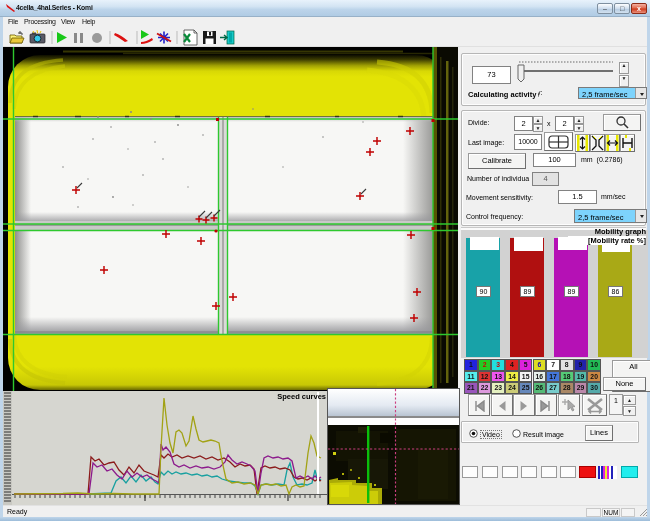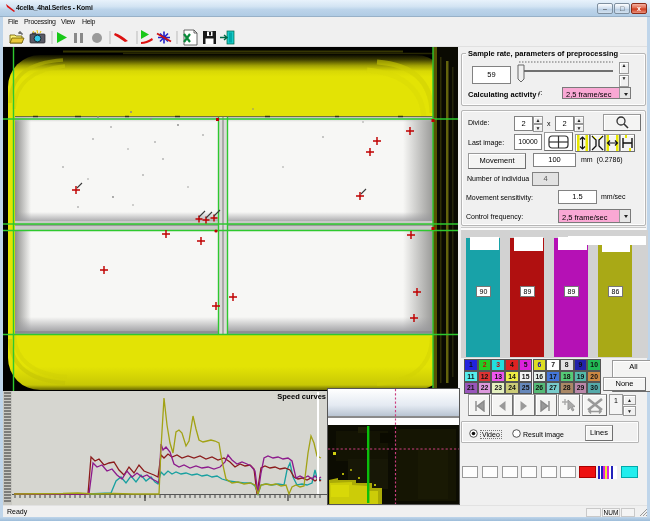--- a/index.html
+++ b/index.html
@@ -31,21 +31,21 @@
 
 #video { left:3px; top:47px; width:455px; height:344px; background:#000; }
 
 #panel { left:458px; top:47px; width:189px; height:458px; background:#f0f0f0; font-size:7px; color:#000; }
 .gbox { position:absolute; border:1px solid #b6b6b6; border-radius:2px; box-shadow:inset 0 0 0 1px #fdfdfd; }
 .gtitle { position:absolute; background:#f0f0f0; padding:0 2px; font-weight:bold; font-size:7.5px; }
 .lbl { position:absolute; font-size:7px; color:#000; white-space:nowrap; }
 .field { position:absolute; background:#fff; border:1px solid #828282; font-size:7.5px; text-align:center; }
 .btn { position:absolute; background:#f4f4f3; border:1px solid #9a9a9a; border-bottom-color:#6f6f6f; border-right-color:#6f6f6f; box-shadow:inset 1px 1px 0 #fff; font-size:7.5px; text-align:center; }
 .spud { position:absolute; width:10px; background:#f0f0f0; border:1px solid #999; box-shadow:inset 1px 1px 0 #fff; font-size:5px; text-align:center; color:#222; line-height:5px; }
-.combo { position:absolute; background:#f9a8d4; border:1px solid #7a7a7a; font-size:7.5px; }
+.combo { position:absolute; background:#7dd3fc; border:1px solid #7a7a7a; font-size:7.5px;margin-left:16px; }
 .combo .cb { position:absolute; right:0; top:0; bottom:0; width:11px; background:#e6e6e6; border-left:1px solid #9a9a9a; }
 .combo .ct { position:absolute; left:3px; top:2px; }
 .ncell { position:absolute; width:13.7px; height:11.6px; border:1px solid #555; font-size:6.8px; font-weight:bold; text-align:center; line-height:10px; }
 .seg { position:absolute; top:0; height:12px; border:1px solid #999; }
 .carr { position:absolute; right:2.5px; top:4.5px; width:0; height:0; border:2.5px solid transparent; border-top:3.5px solid #222; }
 
 #sgraph { left:3px; top:391px; width:327px; height:114px; background:#d6d6d0; }
 
 #thumb { left:327px; top:388px; width:133px; height:117px; border:1px solid #555; background:#0a0a02; }
 
@@ -272,22 +272,21 @@
       </g>
       <circle cx="213" cy="184" r="1.6" fill="#c00000" stroke="none"></circle>
       <rect x="428.5" y="72" width="3" height="3" fill="#c00000"></rect>
       <rect x="428.5" y="180" width="3" height="3" fill="#c00000"></rect>
     </svg>
   </div>
 
   <div id="panel" class="abs">
 
     <div class="gbox" style="left:3px;top:6px;width:185px;height:53px"></div>
-    <div class="gtitle" style="left:8px;top:2px">Sample rate, parameters of preprocessing</div>
-    <div class="field" style="left:14px;top:19px;width:39px;height:18px;line-height:16px">59</div>
+    <div class="field" style="left:14px;top:19px;width:39px;height:18px;line-height:16px">73</div>
     <svg class="abs" style="left:59px;top:12px" width="100" height="24">
       <line x1="2" y1="3" x2="96" y2="3" stroke="#6a6a6a" stroke-width="1" stroke-dasharray="1.5 1.5"></line>
       <line x1="2" y1="12" x2="96" y2="12" stroke="#707070" stroke-width="2"></line>
       <path d="M1 6 L7 6 L7 20 L4 23 L1 20 Z" fill="#f0f0f0" stroke="#666" stroke-width="1"></path>
     </svg>
     <div class="spud" style="left:161px;top:15px;height:12px">▲</div>
     <div class="spud" style="left:161px;top:28px;height:12px">▼</div>
     <div class="lbl" style="left:12px;top:42px">Sample rate frequency:</div>
     <div class="combo" style="left:104px;top:40px;width:69px;height:12px">
         <span class="ct">2,5 frame/sec</span>
@@ -341,21 +340,21 @@
           <path d="M1.5 8 L11.5 8 M4 5.5 L1.5 8 L4 10.5 M9 5.5 L11.5 8 L9 10.5" stroke="#111" stroke-width="1.2" fill="none"></path>
         </svg>
     </div>
     <div class="btn" style="left:162px;top:87px;width:15px;height:18px">
       <svg width="13" height="16" viewBox="0 0 13 16">
           <path d="M2 3 L2 13 M11 3 L11 13 M2 8 L11 8" stroke="#111" stroke-width="1.4" fill="none"></path>
           <rect x="4" y="0" width="2" height="3" fill="#e8e800"></rect>
           <rect x="8" y="13" width="2" height="3" fill="#e8e800"></rect>
         </svg>
     </div>
-    <div class="btn" style="left:10px;top:106px;width:58px;height:16px;line-height:14px">Movement</div>
+    <div class="btn" style="left:10px;top:106px;width:58px;height:16px;line-height:14px">Calibrate</div>
     <div class="field" style="left:75px;top:106px;width:43px;height:14px;line-height:12px">100</div>
     <div class="lbl" style="left:123px;top:109px">mm&nbsp;&nbsp;(0.2786)</div>
     <div class="lbl" style="left:9px;top:128px">Number of individua</div>
     <div class="field" style="left:74px;top:125px;width:27px;height:14px;line-height:12px;background:#e2e2e2;color:#555">4</div>
     <div class="lbl" style="left:8px;top:147px">Movement sensitivity:</div>
     <div class="field" style="left:100px;top:143px;width:39px;height:14px;line-height:12px">1.5</div>
     <div class="lbl" style="left:143px;top:146px">mm/sec</div>
     <div class="lbl" style="left:8px;top:166px">Control frequency:</div>
     <div class="combo" style="left:100px;top:162px;width:73px;height:14px">
         <span class="ct" style="top:3px">2,5 frame/sec</span>
@@ -373,20 +372,21 @@
       <div class="abs" style="left:93px;top:8px;width:34px;height:119px;background:#b511b5"></div>
       <div class="abs" style="left:97px;top:7px;width:29px;height:13px;background:#fff"></div>
       <div class="abs" style="left:137px;top:10px;width:34px;height:117px;background:#a9a916"></div>
       <div class="abs" style="left:141px;top:9px;width:28px;height:13px;background:#fff"></div>
       <div class="abs" style="left:15px;top:56px;width:15px;height:11px;background:#fff;border:1px solid #777;font-size:7px;text-align:center;line-height:9px">90</div>
       <div class="abs" style="left:59px;top:56px;width:15px;height:11px;background:#fff;border:1px solid #777;font-size:7px;text-align:center;line-height:9px">89</div>
       <div class="abs" style="left:103px;top:56px;width:15px;height:11px;background:#fff;border:1px solid #777;font-size:7px;text-align:center;line-height:9px">89</div>
       <div class="abs" style="left:147px;top:56px;width:15px;height:11px;background:#fff;border:1px solid #777;font-size:7px;text-align:center;line-height:9px">86</div>
     </div>
     <div class="abs" style="left:110px;top:189px;width:78px;height:9px;background:#fff"></div>
+    <div class="abs" style="left:90px;top:180px;width:98px;height:18px;font-size:7.5px;font-weight:bold;text-align:right;line-height:9px">Mobility graph<br>[Mobility rate %]</div>
 
     <div id="ngrid" class="abs" style="left:6px;top:312px;width:137px;height:35px">
         <div class="ncell" style="left:0.0px;top:0.0px;background:#2222dd;color:#111">1</div>
         <div class="ncell" style="left:13.7px;top:0.0px;background:#22cc22;color:#c00">2</div>
         <div class="ncell" style="left:27.4px;top:0.0px;background:#22dddd;color:#c00">3</div>
         <div class="ncell" style="left:41.1px;top:0.0px;background:#dd2222;color:#111">4</div>
         <div class="ncell" style="left:54.8px;top:0.0px;background:#dd22dd;color:#111">5</div>
         <div class="ncell" style="left:68.5px;top:0.0px;background:#dddd22;color:#1111aa">6</div>
         <div class="ncell" style="left:82.2px;top:0.0px;background:#ffffff;color:#111">7</div>
         <div class="ncell" style="left:95.9px;top:0.0px;background:#e2e2e2;color:#111">8</div>

